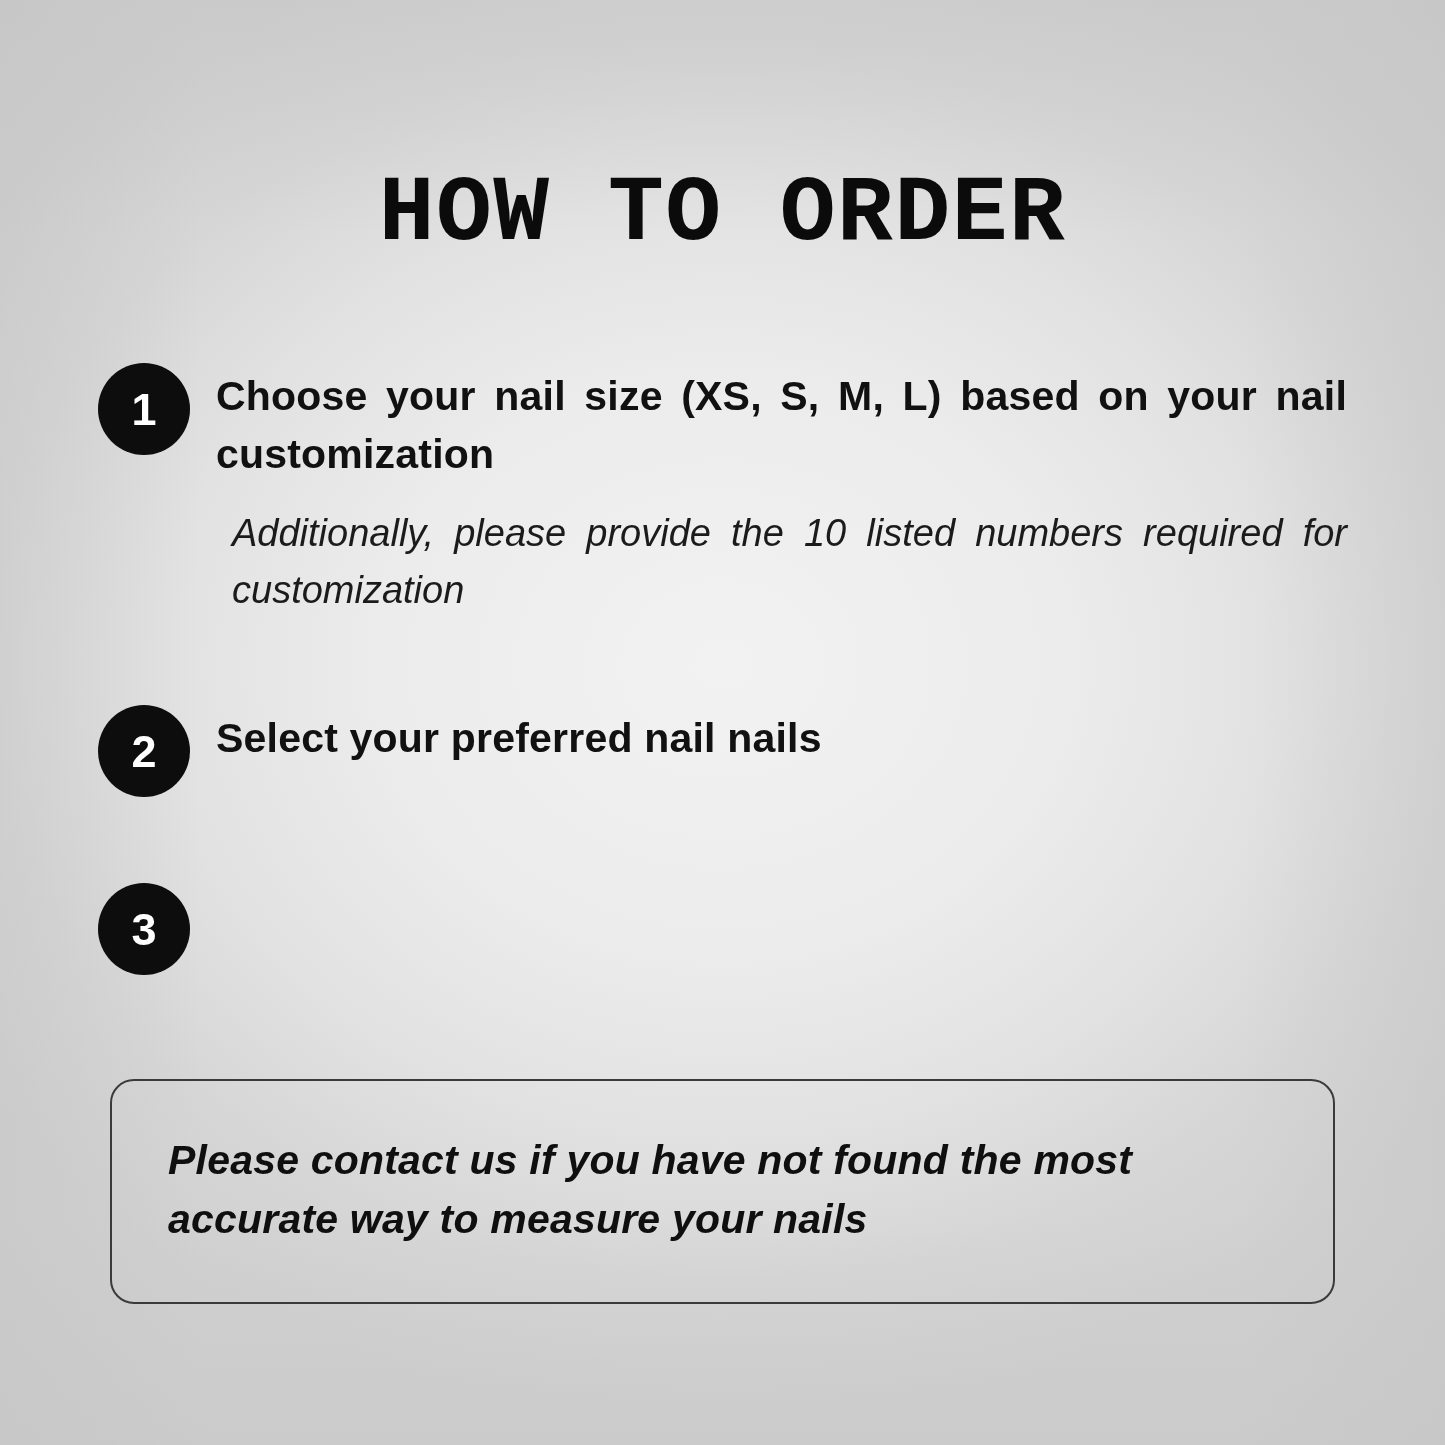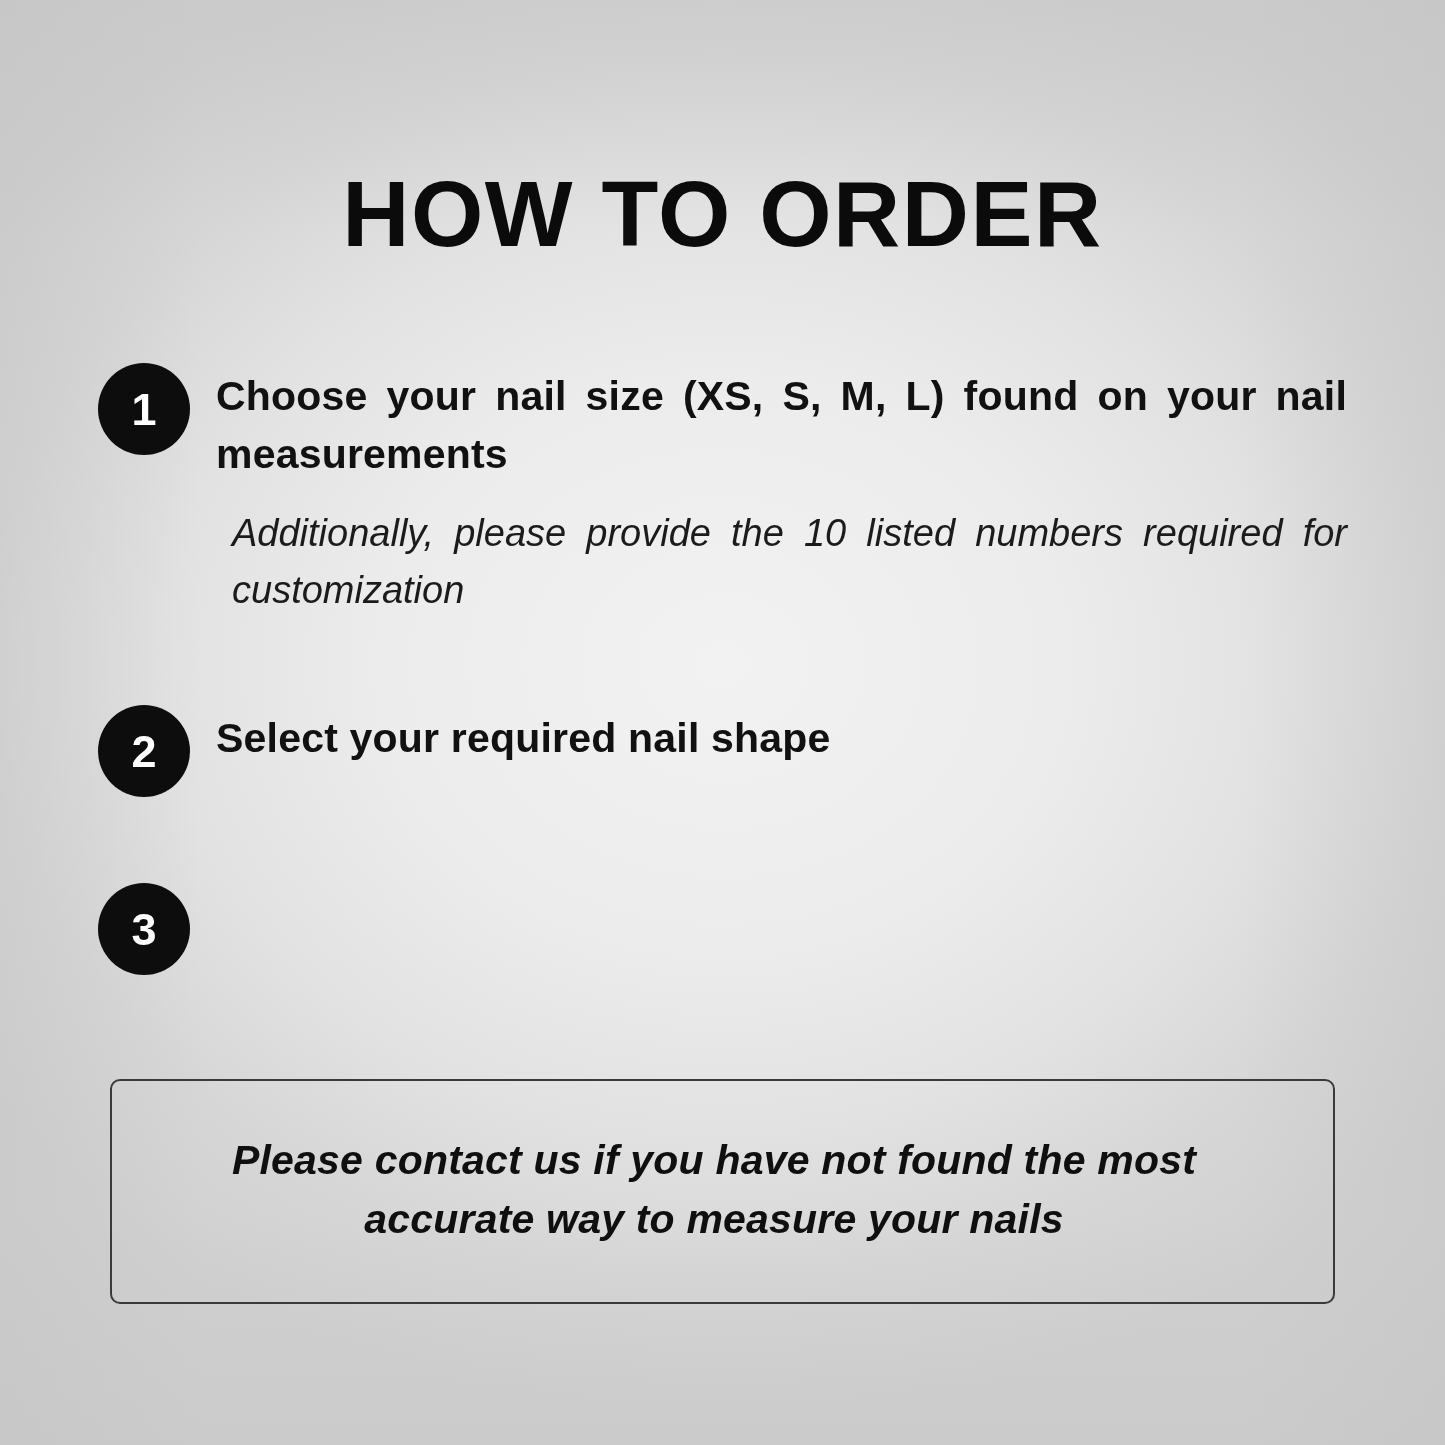--- a/index.html
+++ b/index.html
@@ -30,21 +30,21 @@
       linear-gradient(180deg, rgba(190,190,190,0.30) 0%, rgba(255,255,255,0) 16%, rgba(255,255,255,0) 84%, rgba(190,190,190,0.28) 100%),
       linear-gradient(90deg, rgba(190,190,190,0.28) 0%, rgba(255,255,255,0) 14%, rgba(255,255,255,0) 86%, rgba(190,190,190,0.28) 100%);
   }
   .inner {
     position: relative;
     z-index: 2;
     padding: 0 98px;
   }
 
   .title {
-    font-family: Liberation Sans, sans-serif;
+    font-family: Liberation Mono, monospace;
     font-weight: bold;
     font-size: 93px;
     letter-spacing: 1.5px;
     color: #0b0b0b;
     text-align: center;
     margin: 0;
     padding-top: 168px;
     line-height: 1.0;
   }
 
@@ -102,23 +102,22 @@
     text-align: justify;
     text-justify: inter-word;
   }
 
   .gap-1 { height: 82px; }
   .gap-2 { height: 82px; }
 
   .callout {
     margin: 104px 12px 0 12px;
     border: 2px solid #3a3a3a;
-    border-radius: 10px;
+    border-radius: 24px;
     padding: 50px 73px 54px 56px;
-    text-align: center;
   }
   .callout-text {
     font-size: 41px;
     font-weight: bold;
     font-style: italic;
     color: #0f0f0f;
     line-height: 1.42;
     margin: 0;
     letter-spacing: 0.2px;
   }
@@ -129,31 +128,31 @@
 <div class="page">
   <div class="inner">
 
     <h1 class="title">HOW TO ORDER</h1>
 
     <div class="steps">
 
       <div class="step">
         <div class="badge">1</div>
         <div class="step-body">
-          <p class="step-title">Choose your nail size (XS, S, M, L) found on your nail measurements</p>
+          <p class="step-title">Choose your nail size (XS, S, M, L) based on your nail customization</p>
           <p class="step-note">Additionally, please provide   the 10 listed numbers required for customization</p>
         </div>
       </div>
 
       <div class="gap-1"></div>
 
       <div class="step">
         <div class="badge">2</div>
         <div class="step-body">
-          <p class="step-title nojustify">Select your required nail shape</p>
+          <p class="step-title nojustify">Select your preferred nail nails</p>
         </div>
       </div>
 
       <div class="gap-2"></div>
 
       <div class="step">
         <div class="badge">3</div>
       </div>
 
     </div>

